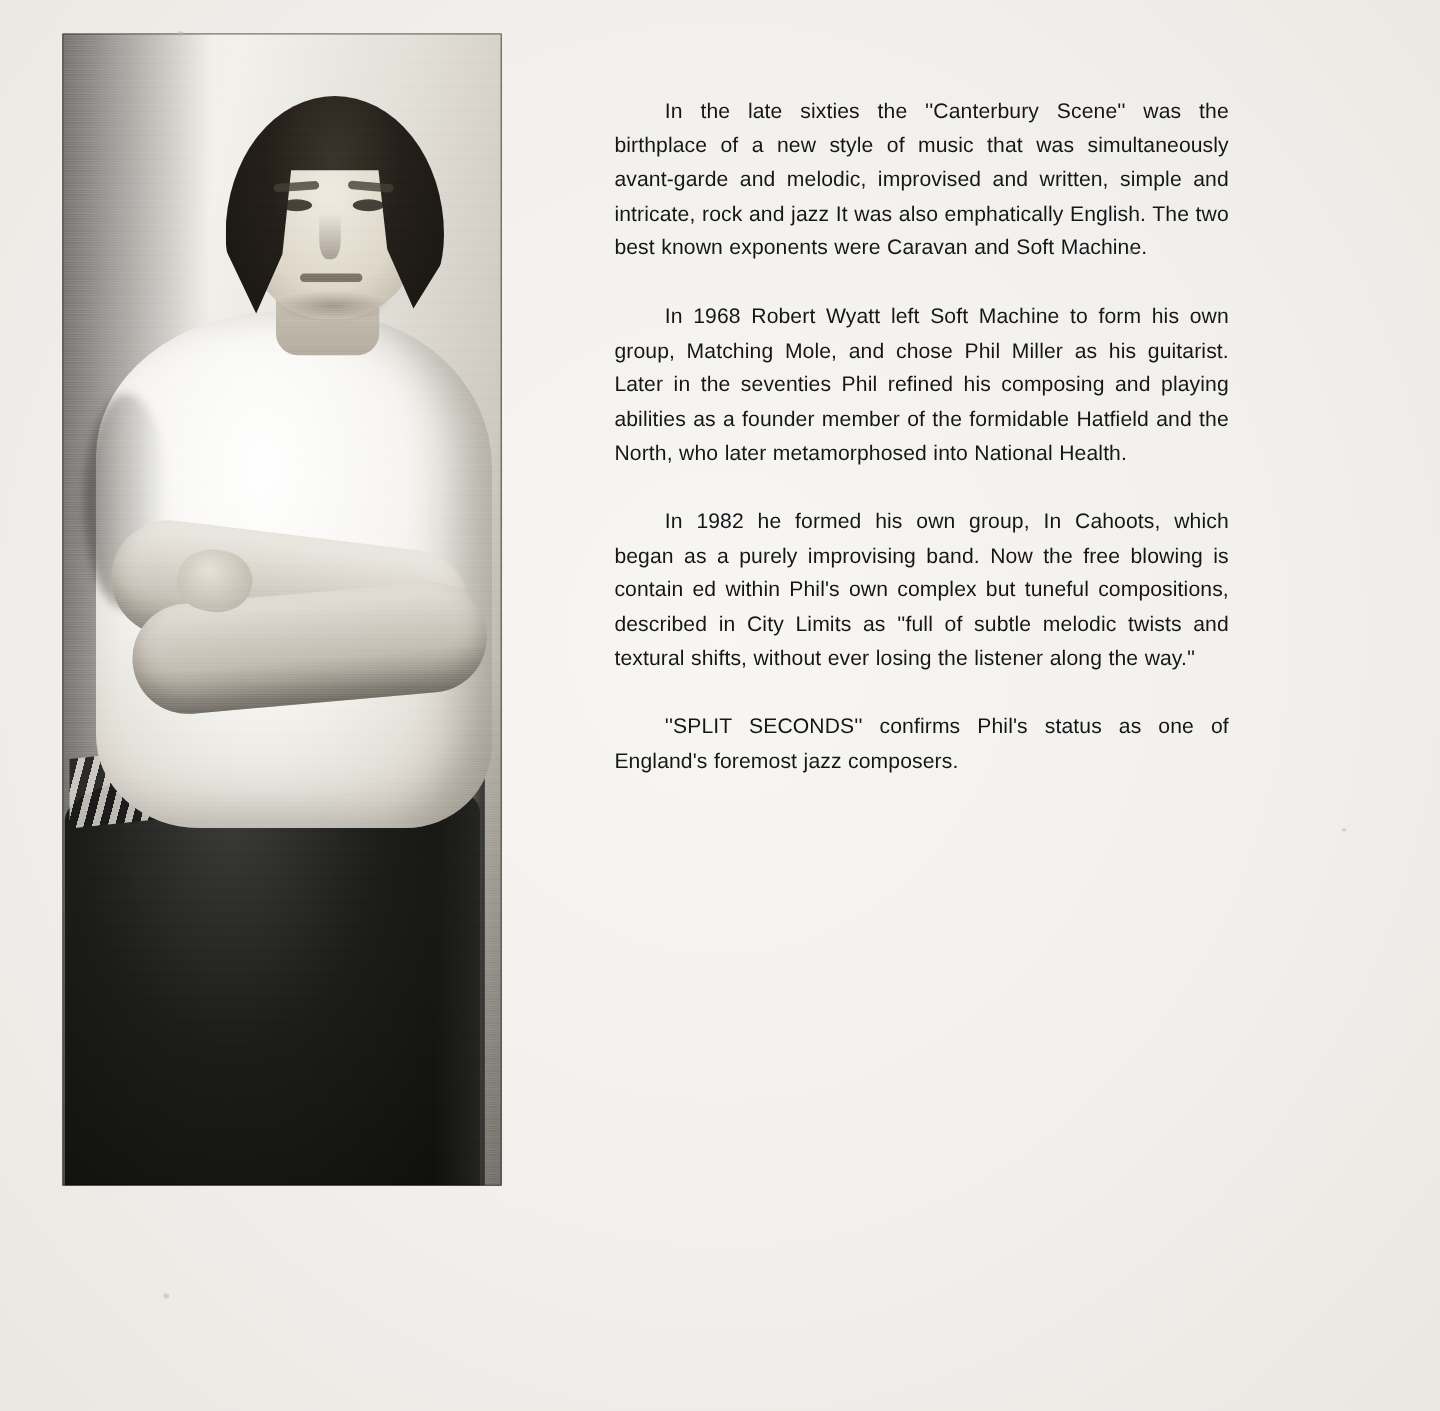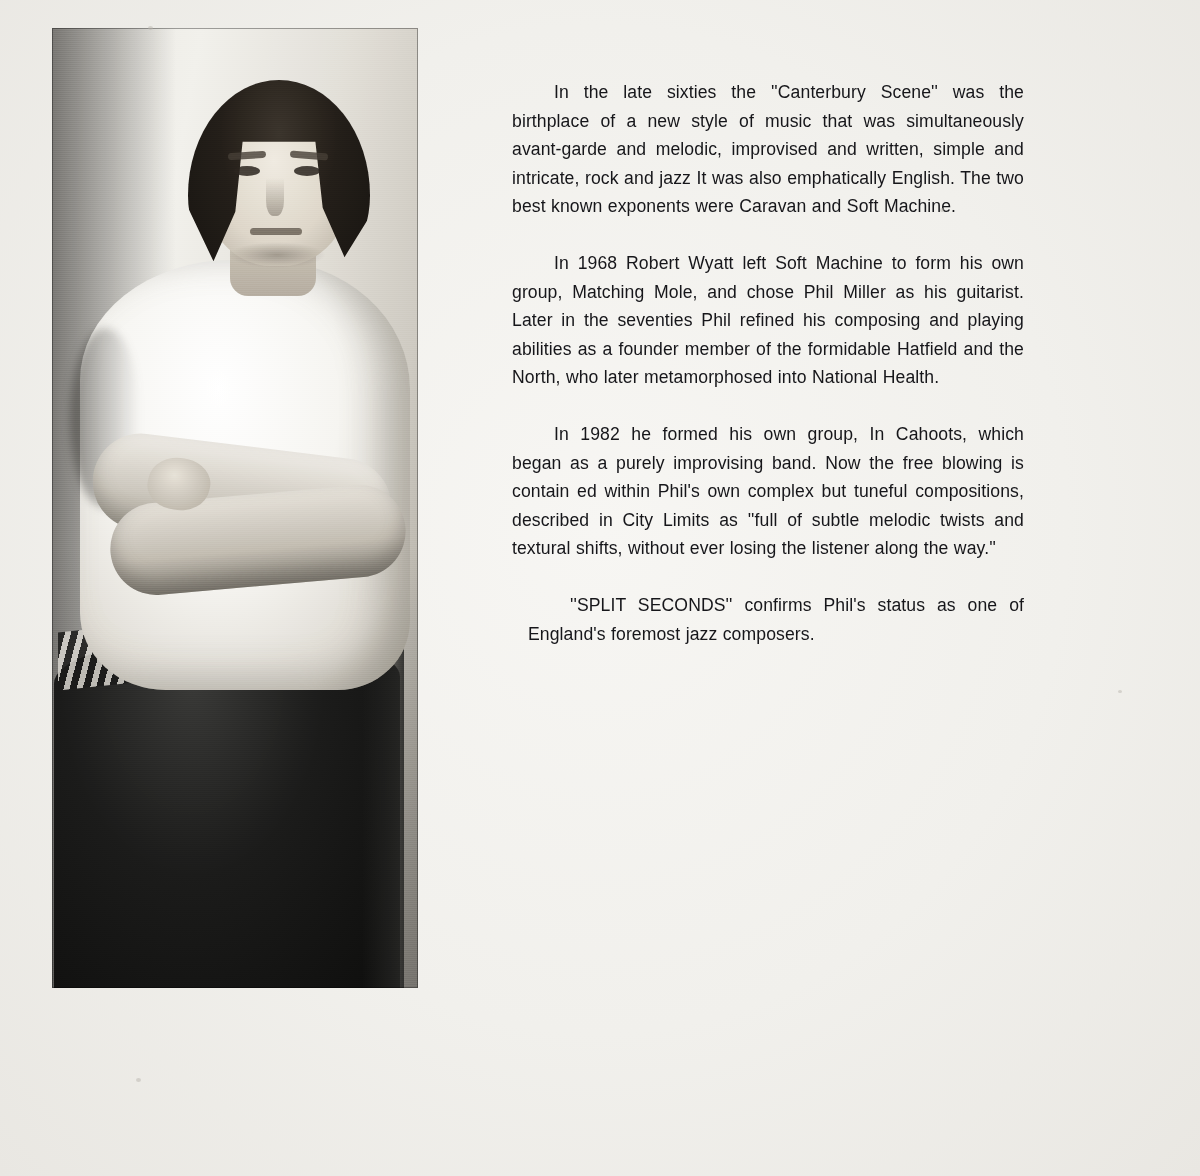--- a/index.html
+++ b/index.html
@@ -241,21 +241,21 @@
   .para {
     margin: 0 0 28px 0;
     font-size: 17.6px;
     line-height: 28.6px;
     color: #16161a;
     text-align: justify;
     text-indent: 42px;
     letter-spacing: .1px;
     word-spacing: .4px;
   }
-  .para:last-child { margin-bottom: 0; margin-left: 16px; }
+  .para:last-child { margin-bottom: 0; }
 
   
   .speck {
     position: absolute;
     background: #b9b5ad;
     border-radius: 50%;
     opacity: .5;
   }
 </style>
 </head>

